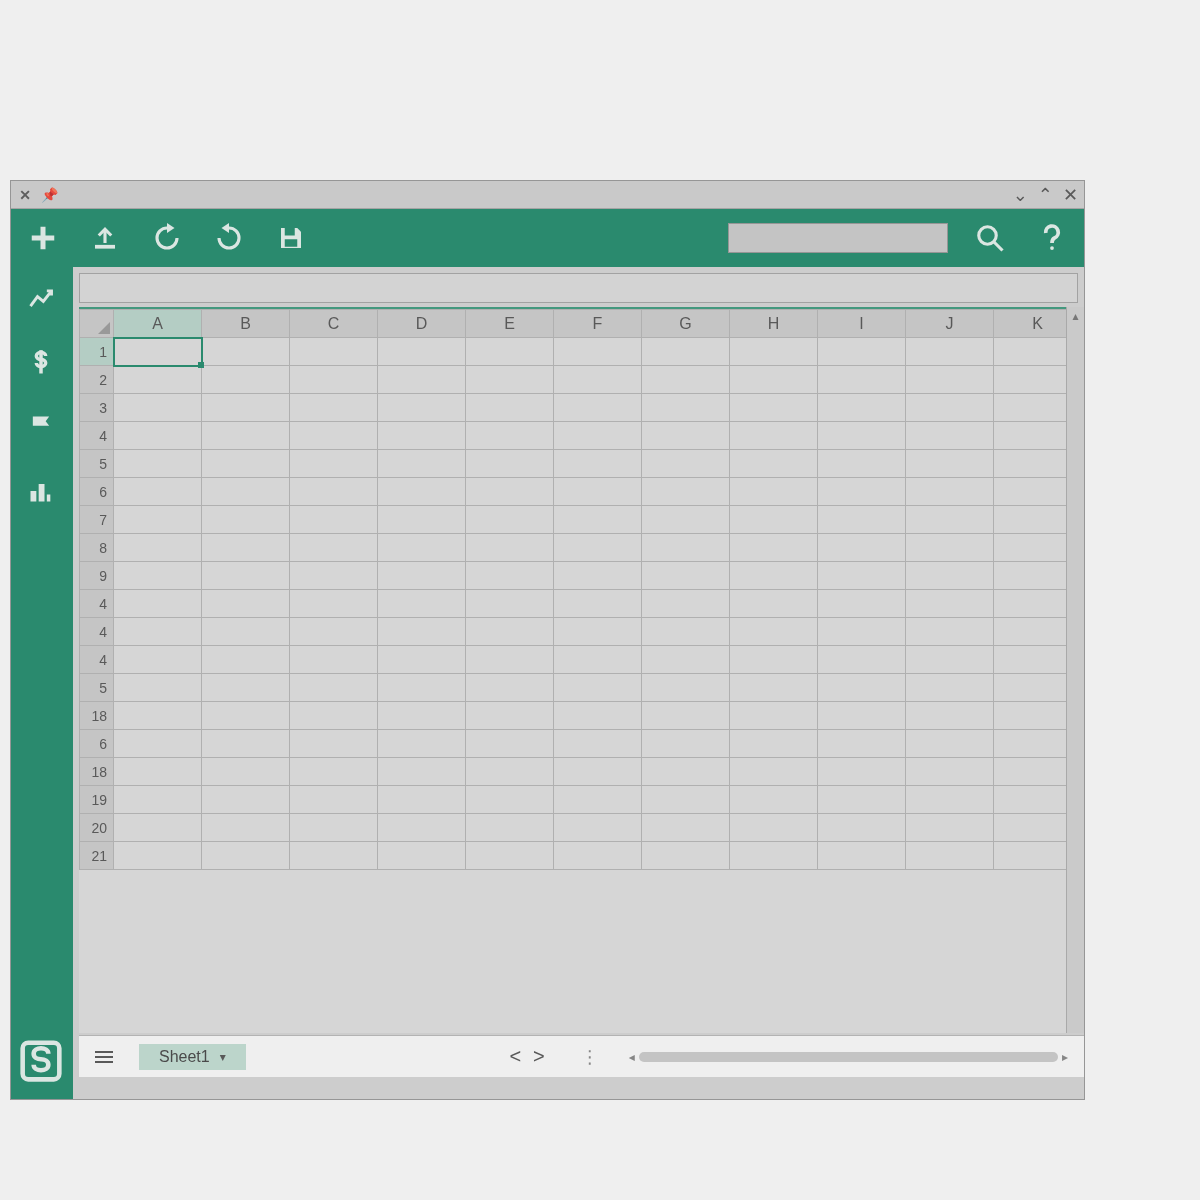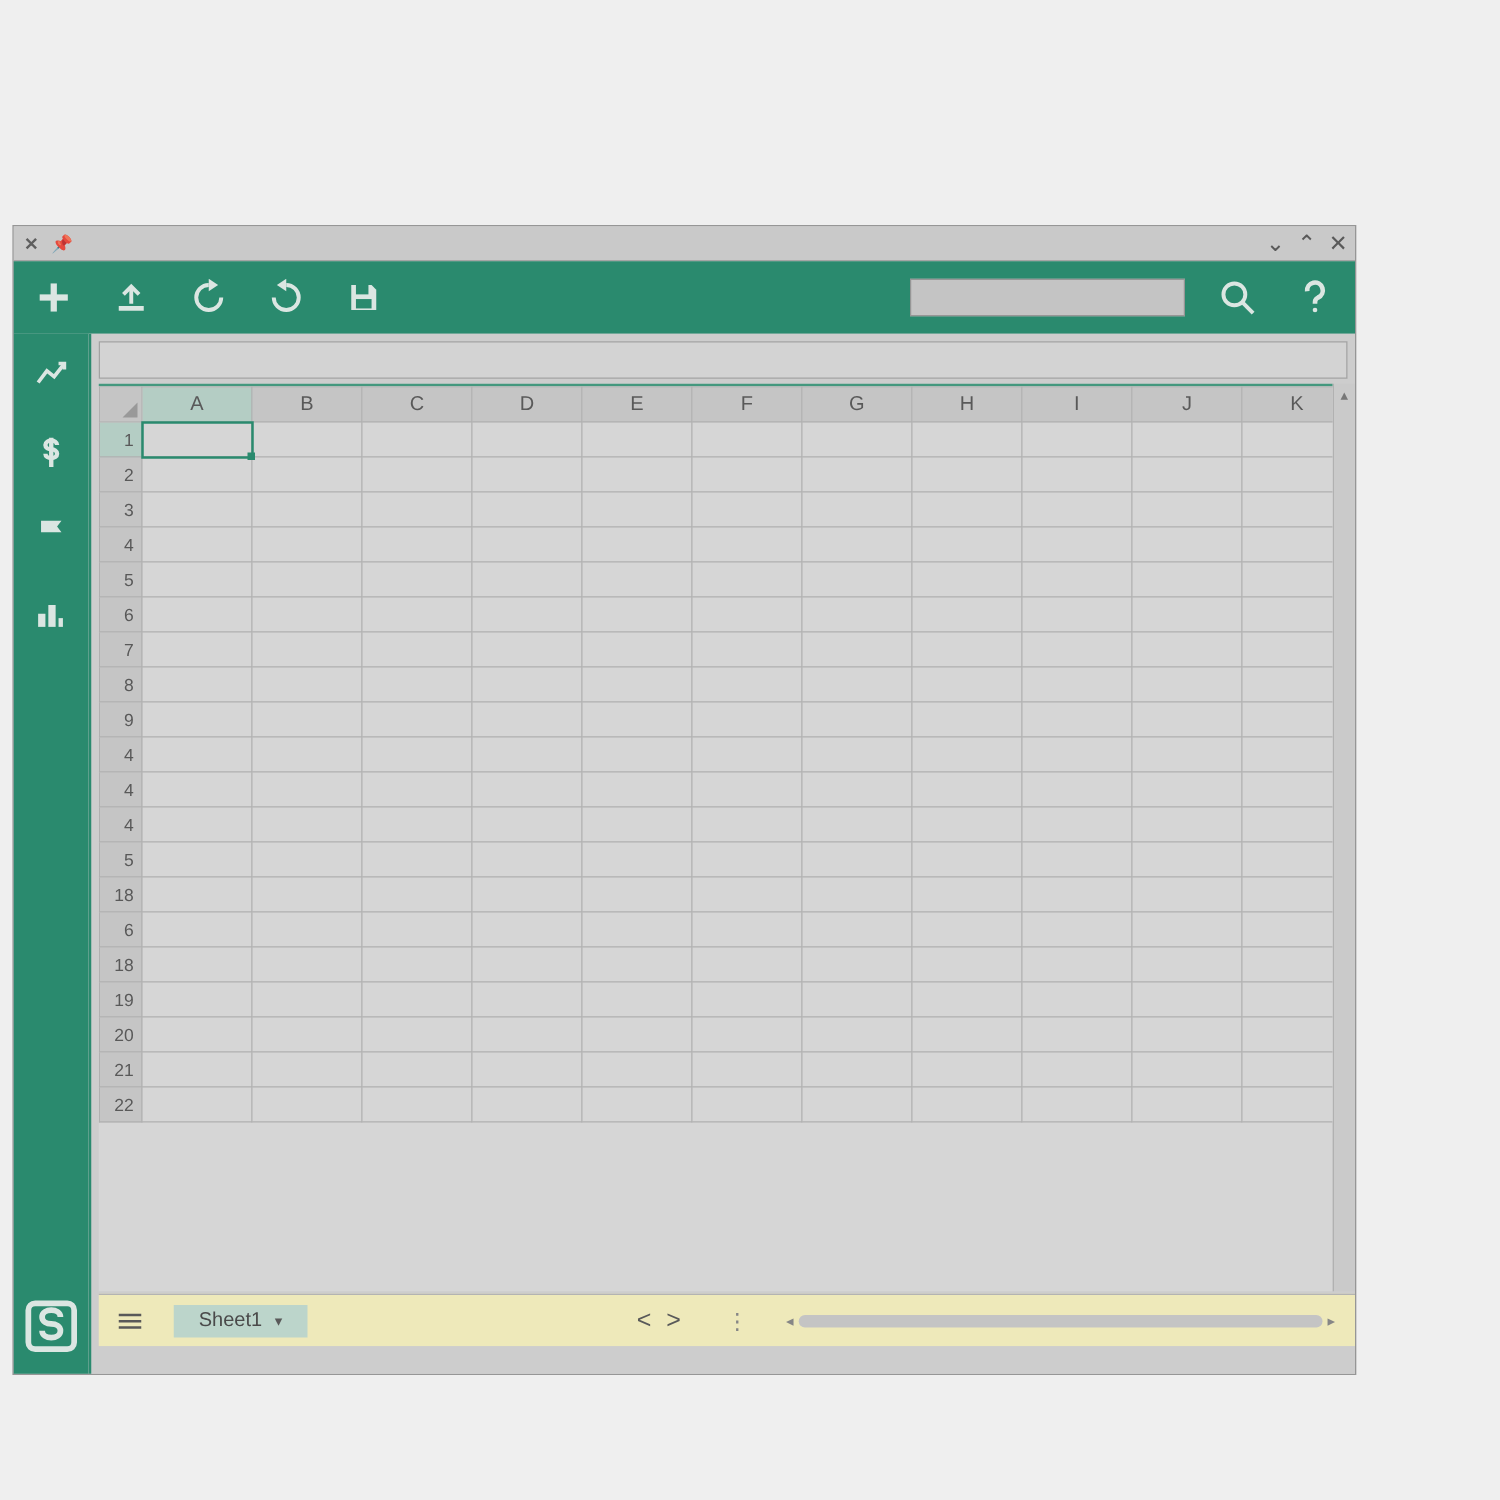--- a/index.html
+++ b/index.html
@@ -206,21 +206,21 @@
   .vscroll .arrow {
     font-size:12px; color:#777; height:18px;
     display:flex; align-items:center; justify-content:center;
     width:100%;
   }
   .vscroll .track { flex:1; }
 
   
   .tabs-bar {
     height: 42px;
-    background:#fef9c3;
+    background:#ffffff;
     display:flex;
     align-items:center;
     padding: 0 16px;
     gap: 22px;
     border-top:1px solid #bbb;
     margin-top:2px;
   }
   .tabs-bar .menu-ico {
     width:22px; height:22px; color:#555;
     display:flex; flex-direction:column; justify-content:center; gap:3px;
@@ -641,34 +641,20 @@
                   <td></td>
                   <td></td>
                   <td></td>
                   <td></td>
                   <td></td>
                   <td></td>
                   <td></td>
                   <td></td>
                   <td></td>
                 </tr>
-                <tr>
-                  <th class="rowhdr">22</th>
-                  <td></td>
-                  <td></td>
-                  <td></td>
-                  <td></td>
-                  <td></td>
-                  <td></td>
-                  <td></td>
-                  <td></td>
-                  <td></td>
-                  <td></td>
-                  <td></td>
-                </tr>
               </tbody>
           </table>
         </div>
         <div class="vscroll">
           <div class="arrow">▴</div>
           <div class="track"></div>
         </div>
       </div>
 
       <div class="tabs-bar">

